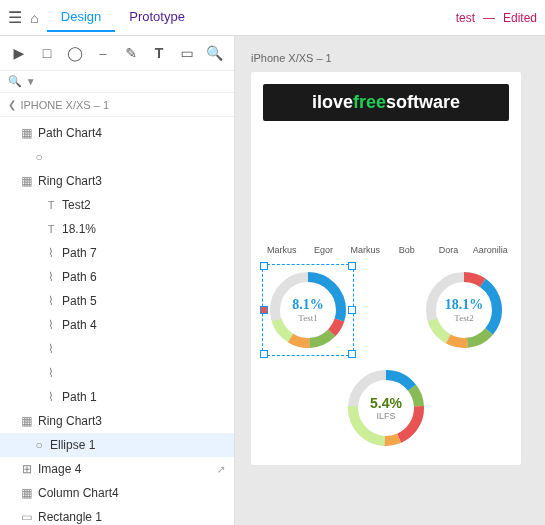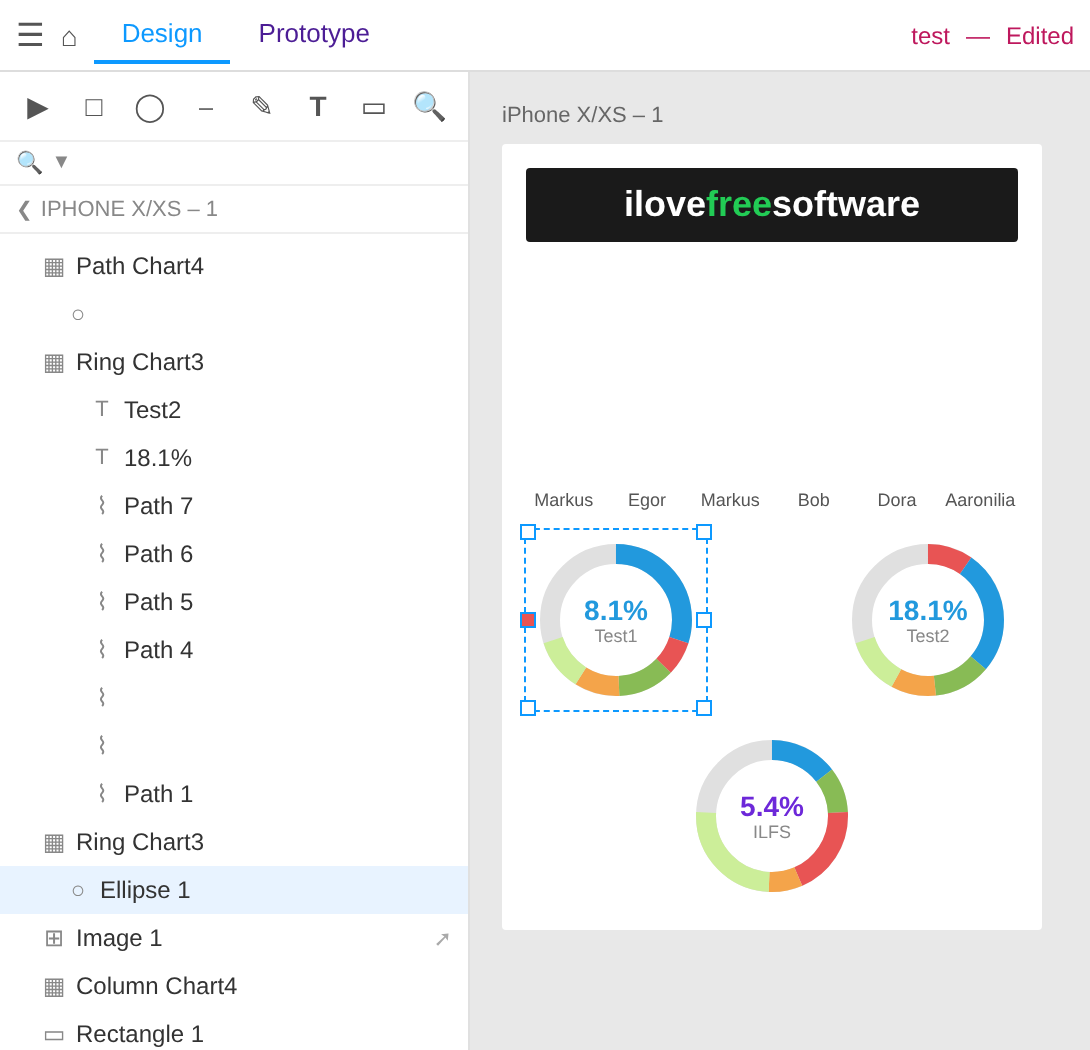--- a/index.html
+++ b/index.html
@@ -46,29 +46,29 @@
     .logo-bar { background: #1a1a1a; color: #fff; text-align: center; padding: 8px 16px; font-size: 18px; font-weight: bold; border-radius: 2px; margin-bottom: 10px; }
 
     
     .bar-chart { display: flex; align-items: flex-end; gap: 4px; height: 110px; margin-bottom: 4px; }
     .bar-col { display: flex; flex-direction: column; align-items: center; gap: 0; flex: 1; }
     .bar-stack { display: flex; flex-direction: column; width: 100%; flex: 1; border-radius: 1px; overflow: hidden; }
     .bar-labels { display: flex; gap: 4px; margin-bottom: 10px; }
     .bar-label { flex: 1; text-align: center; font-size: 9px; color: #555; }
 
     
-    .donuts-row { display: flex; gap: 20px; align-items: center; margin-bottom: 8px; }
+    .donuts-row { display: flex; gap: 20px; align-items: center; margin-bottom: 8px; font-family: Liberation Serif, serif; }
     .donut-wrapper { position: relative; width: 90px; height: 90px; flex-shrink: 0; }
     .donut-wrapper.selected { outline: 1px dashed #0d99ff; }
     .donut-center { position: absolute; top: 50%; left: 50%; transform: translate(-50%, -50%); text-align: center; }
     .donut-pct { font-size: 14px; font-weight: bold; color: #2299dd; }
     .donut-lbl { font-size: 9px; color: #888; }
     .donut-row2 { display: flex; justify-content: center; }
     .donut-big { position: relative; width: 90px; height: 90px; margin: 0 auto; }
-    .donut-big .donut-pct { font-size: 14px; color: #6d28d9; }
+    .donut-big .donut-pct { font-size: 14px; color: #4d7c0f; }
   </style>
 </head>
 <body>
 
 <div class="top-bar">
   <span class="top-bar-menu">☰</span>
   <span class="top-bar-home">⌂</span>
   <div class="top-bar-tabs">
     <div class="top-bar-tab active">Design</div>
     <div class="top-bar-tab">Prototype</div>
@@ -168,21 +168,21 @@
     <span class="label">Ring Chart3</span>
     </div>
         <div class="layer-item selected">
           <span class="indent" style="width:20px;"></span>
     <span class="icon" style="font-size:12px">○</span>
     <span class="label">Ellipse 1</span>
     </div>
         <div class="layer-item">
           <span class="indent" style="width:8px;"></span>
     <span class="icon" style="font-size:12px">⊞</span>
-    <span class="label">Image 1</span>
+    <span class="label">Image 4</span>
     <span class="ext-icon">➚</span>
         </div>
         <div class="layer-item">
           <span class="indent" style="width:8px;"></span>
     <span class="icon" style="font-size:12px">▦</span>
     <span class="label">Column Chart4</span>
     </div>
         <div class="layer-item">
           <span class="indent" style="width:8px;"></span>
     <span class="icon" style="font-size:12px">▭</span>

